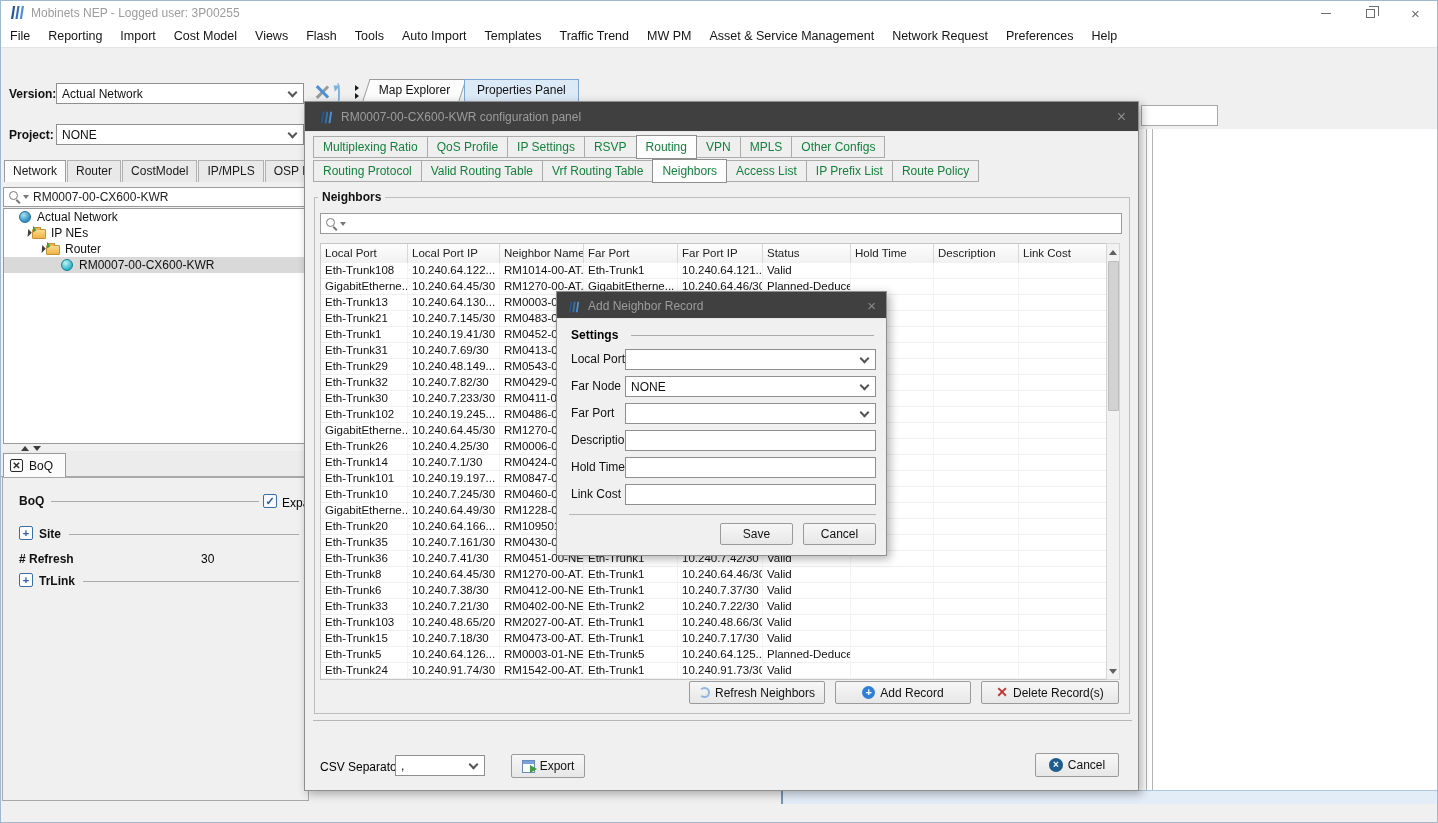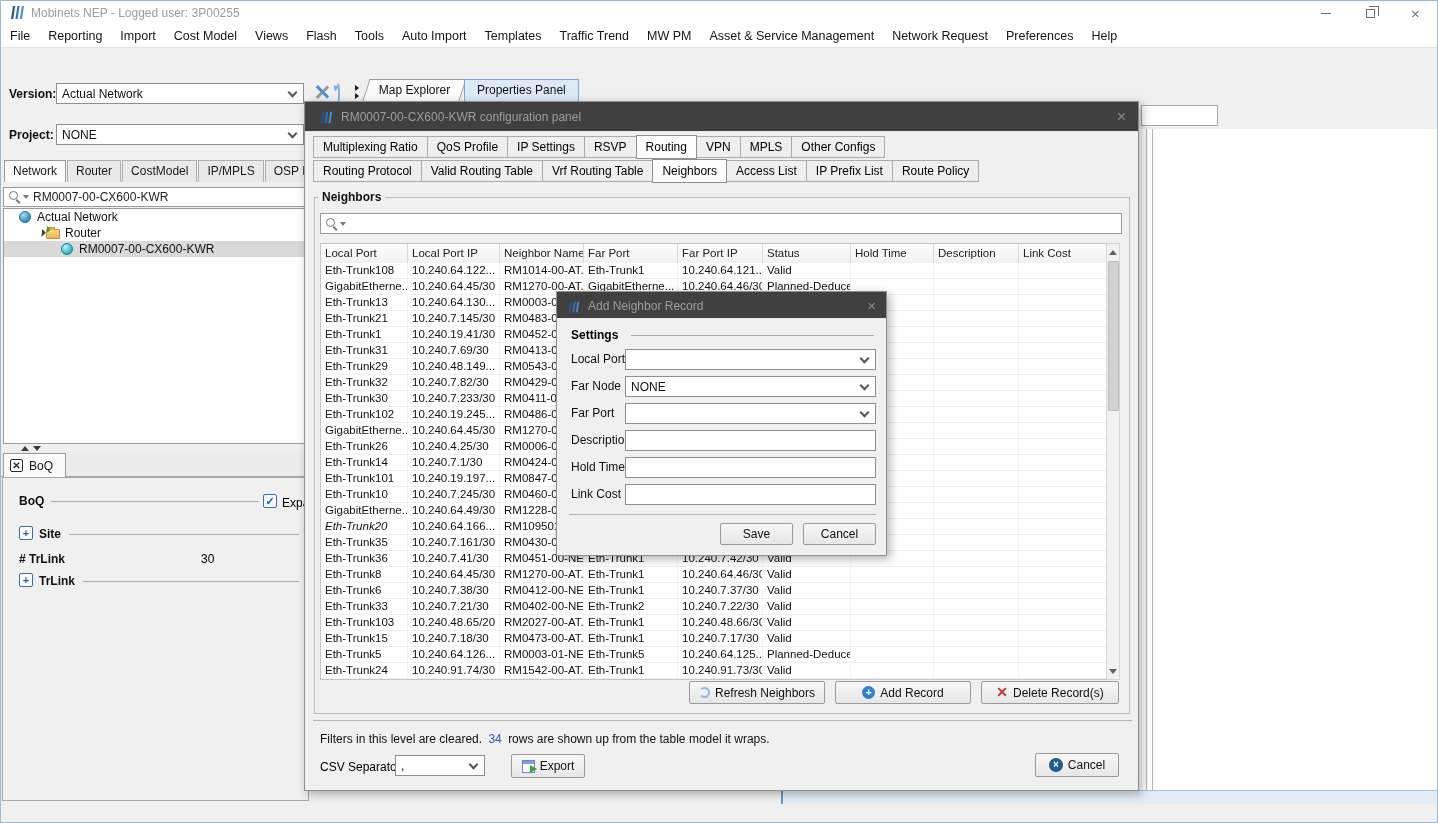--- a/index.html
+++ b/index.html
@@ -97,21 +97,21 @@
 
   
   .dialog{position:absolute;background:#f0f0f0;border:1px solid #8f8f8f;box-shadow:3px 3px 9px rgba(0,0,0,0.3);}
   .dlg-titlebar{position:absolute;left:0;top:0;right:0;background:#404040;border-bottom:1px solid #e8e8e8;}
   .dlg-title{position:absolute;font-size:12px;color:#9c9c9c;white-space:nowrap;}
   .dlg-close{position:absolute;font-size:15px;color:#8a8a8a;line-height:15px;}
 
   
   #config-dialog{left:303px;top:100px;width:835px;height:690px;z-index:10;}
   .ctabs{position:absolute;left:8px;white-space:nowrap;}
-  .ctab{display:inline-block;padding:0 9px;height:22px;line-height:21px;font-size:12px;background:#efefef;border:1px solid #ababab;margin-right:-1px;color:#000000;position:relative;}
+  .ctab{display:inline-block;padding:0 9px;height:22px;line-height:21px;font-size:12px;background:#efefef;border:1px solid #ababab;margin-right:-1px;color:#15803d;position:relative;}
   .ctab.active{background:#fdfdfd;height:24px;line-height:23px;margin-top:-2px;z-index:3;border-color:#8f8f8f;}
   .groupbox{position:absolute;border:1px solid #bdbdbd;background:#f0f0f0;}
   .grouplabel{position:absolute;font-size:12px;font-weight:bold;background:#f0f0f0;padding:0 4px;color:#111;}
 
   .nb-table-head{position:absolute;display:flex;background:linear-gradient(#fdfdfd,#f1f1f1);border:1px solid #c6c6c6;}
   .nb-hcell{height:19px;line-height:19px;font-size:11.5px;color:#222;padding-left:4px;border-right:1px solid #d8d8d8;white-space:nowrap;overflow:hidden;flex:none;}
   .nb-table-body{position:absolute;background:#fff;border:1px solid #c6c6c6;border-top:none;overflow:hidden;}
   .nb-row{display:flex;height:16px;border-bottom:1px solid #efefef;}
   .nb-cell{height:15px;line-height:15px;font-size:11.5px;color:#111;padding-left:4px;border-right:1px solid #f4f4f4;white-space:nowrap;overflow:hidden;flex:none;}
   .vscroll{position:absolute;width:14px;background:#f2f2f2;border:1px solid #d6d6d6;}
@@ -210,20 +210,29 @@
     </div>
 
     <div class="treepanel" id="network-tree" style="top:138px;height:236px;">
         <div class="tree-row" style="padding-left: 2px;">
           <span class="exp"></span>
           <span class="ticon">
             <span class="icon-globe-g"></span>
           </span>
           <span class="nowrap">Actual Network</span>
         </div>
+        <div class="tree-row" style="padding-left: 16px;">
+          <span class="exp">
+            <span class="exp-e"></span>
+          </span>
+          <span class="ticon sync">
+            <span class="icon-folder-g"></span>
+          </span>
+          <span class="nowrap">IP NEs</span>
+        </div>
         <div class="tree-row" style="padding-left: 30px;">
           <span class="exp">
             <span class="exp-e"></span>
           </span>
           <span class="ticon sync">
             <span class="icon-folder-g"></span>
           </span>
           <span class="nowrap">Router</span>
         </div>
         <div class="tree-row selected" style="padding-left: 44px;">
@@ -250,21 +259,21 @@
     <div class="boq-panel">
       <span class="boq-h" style="left:16px;top:16px;">BoQ</span>
       <span class="hline" style="left:48px;top:23px;width:208px;"></span>
       <span class="checkbox" style="left:260px;top:16px;">✓</span>
       <span class="abs" style="left:279px;top:18px;font-size:12px;white-space:nowrap;">Expand</span>
 
       <span class="plusbox" style="left:16px;top:48px;">+</span>
       <span class="boq-h" style="left:36px;top:49px;">Site</span>
       <span class="hline" style="left:66px;top:56px;width:230px;"></span>
 
-      <span class="boq-h" style="left:16px;top:74px;"># TrLink</span>
+      <span class="boq-h" style="left:16px;top:74px;"># Refresh</span>
       <span class="abs" style="left:198px;top:74px;font-size:12px;">30</span>
 
       <span class="plusbox" style="left:16px;top:95px;">+</span>
       <span class="boq-h" style="left:36px;top:96px;">TrLink</span>
       <span class="hline" style="left:80px;top:103px;width:216px;"></span>
     </div>
   </div>
 
   
   <div class="dialog" id="config-dialog">
@@ -474,21 +483,21 @@
           <span class="nb-cell" style="width: 92px;">10.240.64.49/30</span>
           <span class="nb-cell" style="width: 84px;">RM1228-00-</span>
           <span class="nb-cell" style="width: 94px;"></span>
           <span class="nb-cell" style="width: 85px;"></span>
           <span class="nb-cell" style="width: 88px;"></span>
           <span class="nb-cell" style="width: 83px;"></span>
           <span class="nb-cell" style="width: 85px;"></span>
           <span class="nb-cell" style="width: 88px;"></span>
         </div>
         <div class="nb-row">
-          <span class="nb-cell" style="width: 87px; font-style: italic;">Eth-Trunk20</span>
+          <span class="nb-cell" style="width: 87px;">Eth-Trunk20</span>
           <span class="nb-cell" style="width: 92px;">10.240.64.166...</span>
           <span class="nb-cell" style="width: 84px;">RM109501-A</span>
           <span class="nb-cell" style="width: 94px;"></span>
           <span class="nb-cell" style="width: 85px;"></span>
           <span class="nb-cell" style="width: 88px;"></span>
           <span class="nb-cell" style="width: 83px;"></span>
           <span class="nb-cell" style="width: 85px;"></span>
           <span class="nb-cell" style="width: 88px;"></span>
         </div>
         <div class="nb-row">
@@ -610,25 +619,20 @@
       <span class="icon-add-circle">+</span>
       <span>Add Record</span>
     </div>
     <div class="btn" style="left:676px;top:579px;width:138px;height:23px;">
       <span class="icon-del-x">✕</span>
       <span>Delete Record(s)</span>
     </div>
 
     <span class="sep-line" style="left:8px;top:618px;width:819px;"></span>
 
-    <div class="filter-line" style="left:15px;top:630px;">
-      <span>Filters in this level are cleared.</span>
-      <span class="filter-count" style="margin:0 3px;">34</span>
-      <span>rows are shown up from the table model it wraps.</span>
-    </div>
 
     <span class="abs" style="left:15px;top:658px;font-size:12px;">CSV Separator</span>
     <div class="combo" style="left:90px;top:653px;width:90px;height:21px;">
       <span class="val">,</span>
       <span class="chev"></span>
     </div>
     <div class="btn" style="left:206px;top:652px;width:74px;height:24px;">
       <span class="icon-export"></span>
       <span>Export</span>
     </div>

